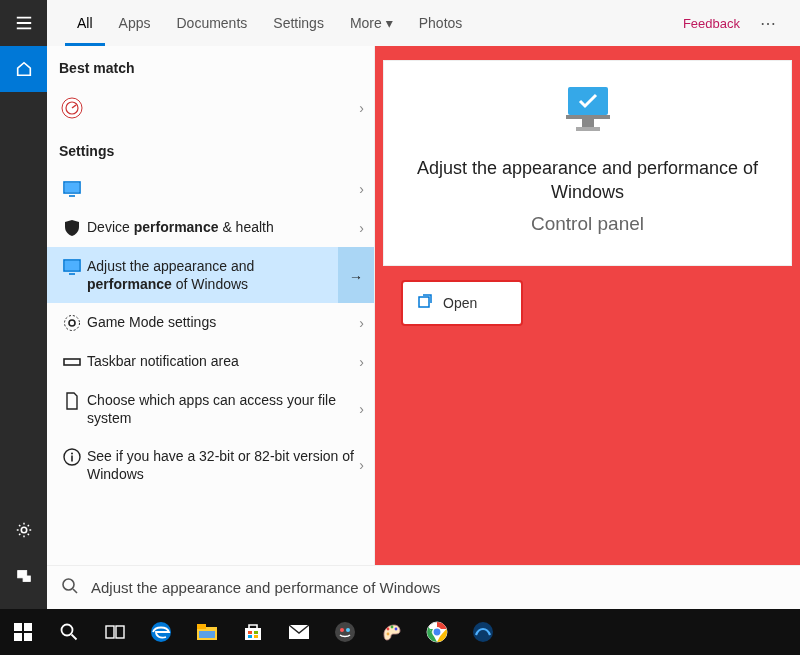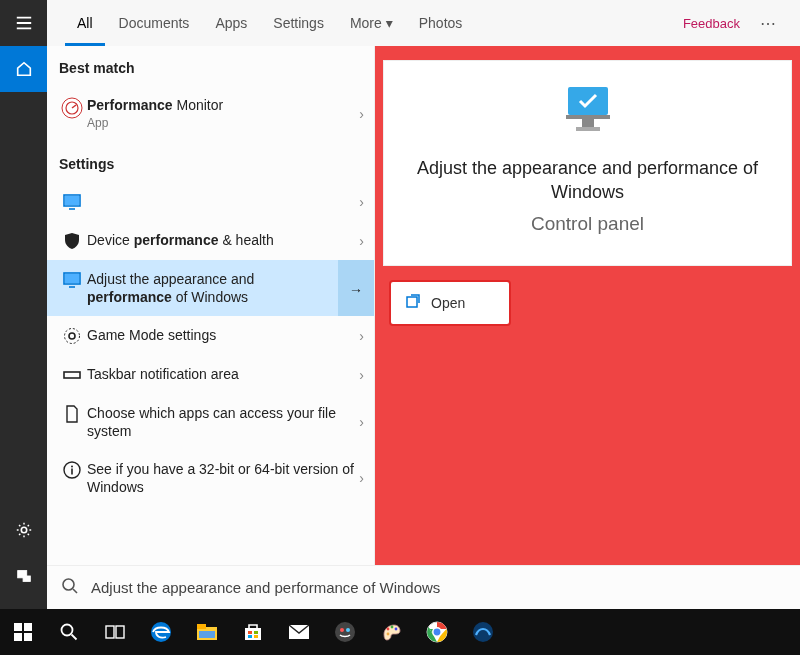--- a/index.html
+++ b/index.html
@@ -24,21 +24,21 @@
     .row.selected{background:#cce8ff;}
     .row .icon{width:26px;display:flex;justify-content:center;padding-top:1px;}
     .row .txt{flex:1;padding-left:2px;font-size:14px;line-height:18px;color:#222;}
     .row .sub{font-size:12px;color:#777;}
     .row .chev{position:absolute;right:10px;top:50%;transform:translateY(-50%);color:#888;}
     .row.selected .chev-open{position:absolute;right:0;top:0;bottom:0;width:36px;background:#aad6f5;display:flex;align-items:center;justify-content:center;}
     .preview{flex:1;padding:14px 8px 8px 8px;}
     .pv-card{background:#fff;border:1px solid #eee;display:flex;flex-direction:column;align-items:center;padding:22px 26px 30px;text-align:center;}
     .pv-title{font-size:18px;color:#222;margin-top:18px;line-height:1.35;}
     .pv-sub{font-size:19px;color:#666;margin-top:8px;}
-    .open-btn{margin-top:14px;border:2.5px solid #e12828;width:122px;height:46px;display:flex;align-items:center;padding-left:14px;cursor:pointer;gap:10px;color:#333;font-size:14px;background:#fff;align-self:flex-start;margin-left:6px;border-radius:4px;}
+    .open-btn{margin-top:14px;border:2.5px solid #e12828;width:122px;height:46px;display:flex;align-items:center;padding-left:14px;cursor:pointer;gap:10px;color:#333;font-size:14px;background:#fff;align-self:flex-start;margin-left:18px;border-radius:4px;}
     .search-row{height:44px;display:flex;align-items:center;padding-left:14px;font-size:15px;color:#444;background:#fcfcfc;border-top:1px solid #eee;}
     .search-row .mag{margin-right:12px;}
     .taskbar{position:absolute;left:0;bottom:0;width:800px;height:46px;background:#101010;display:flex;align-items:center;}
     .tb-btn{width:46px;height:46px;display:flex;align-items:center;justify-content:center;cursor:pointer;}
     .tb-btn svg,.tb-btn span{color:#fff;}
     b{font-weight:600;}
   </style>
 </head>
 <body>
 
@@ -68,46 +68,42 @@
           <rect x="9" y="10" width="8" height="6" fill="#fff"></rect>
         </svg>
     </div>
   </div>
 </div>
 
 <div class="main">
 
   <div class="tabs">
     <div class="tab active">All</div>
+    <div class="tab">Apps</div>
     <div class="tab">Documents</div>
-    <div class="tab">Apps</div>
     <div class="tab">Settings</div>
     <div class="tab"><span>More</span> <span>▾</span></div>
     <div class="tab">Photos</div>
     <div class="spacer"></div>
     <div class="feedback">Feedback</div>
     <div class="more-dots">⋯</div>
   </div>
 
   <div class="content">
 
     <div class="results">
       <div class="section-hdr">Best match</div>
       <div class="row">
         <div class="icon">
           <svg width="22" height="22" viewBox="0 0 22 22">
               <circle cx="11" cy="11" r="10" fill="#fff" stroke="#c33" stroke-width="1"></circle>
               <circle cx="11" cy="11" r="6" fill="none" stroke="#c33" stroke-width="1.2"></circle>
               <path d="M11 11l4-3" stroke="#c33" stroke-width="1.5"></path>
             </svg>
         </div>
-        <div class="txt">
-          <div><b>Performance</b> Monitor</div>
-          <div class="sub">App</div>
-        </div>
         <div class="chev">›</div>
       </div>
 
       <div class="section-hdr">Settings</div>
 
       <div class="row">
         <div class="icon">
             <svg width="18" height="18" viewBox="0 0 18 18">
               <rect x="1" y="2" width="16" height="11" fill="none" stroke="#0078d7" stroke-width="1.6"></rect>
               <rect x="2" y="3" width="14" height="9" fill="#4db0ff"></rect>
@@ -171,21 +167,21 @@
       </div>
 
       <div class="row">
         <div class="icon">
             <svg width="18" height="18" viewBox="0 0 18 18">
               <circle cx="9" cy="9" r="8" fill="none" stroke="#222" stroke-width="1.4"></circle>
               <circle cx="9" cy="5.5" r="1" fill="#222"></circle>
               <rect x="8.2" y="7.5" width="1.6" height="6" fill="#222"></rect>
             </svg>
           </div>
-        <div class="txt">See if you have a 32-bit or 64-bit version of Windows</div>
+        <div class="txt">See if you have a 32-bit or 82-bit version of Windows</div>
         <div class="chev">›</div>
       </div>
     </div>
 
     <div class="preview">
       <div class="pv-card">
         <div>
           <svg width="56" height="52" viewBox="0 0 56 52">
               <rect x="8" y="4" width="40" height="28" rx="2" fill="#35a8e8"></rect>
               <path d="M20 18l5 5 11-11" stroke="#fff" stroke-width="3" fill="none"></path>

